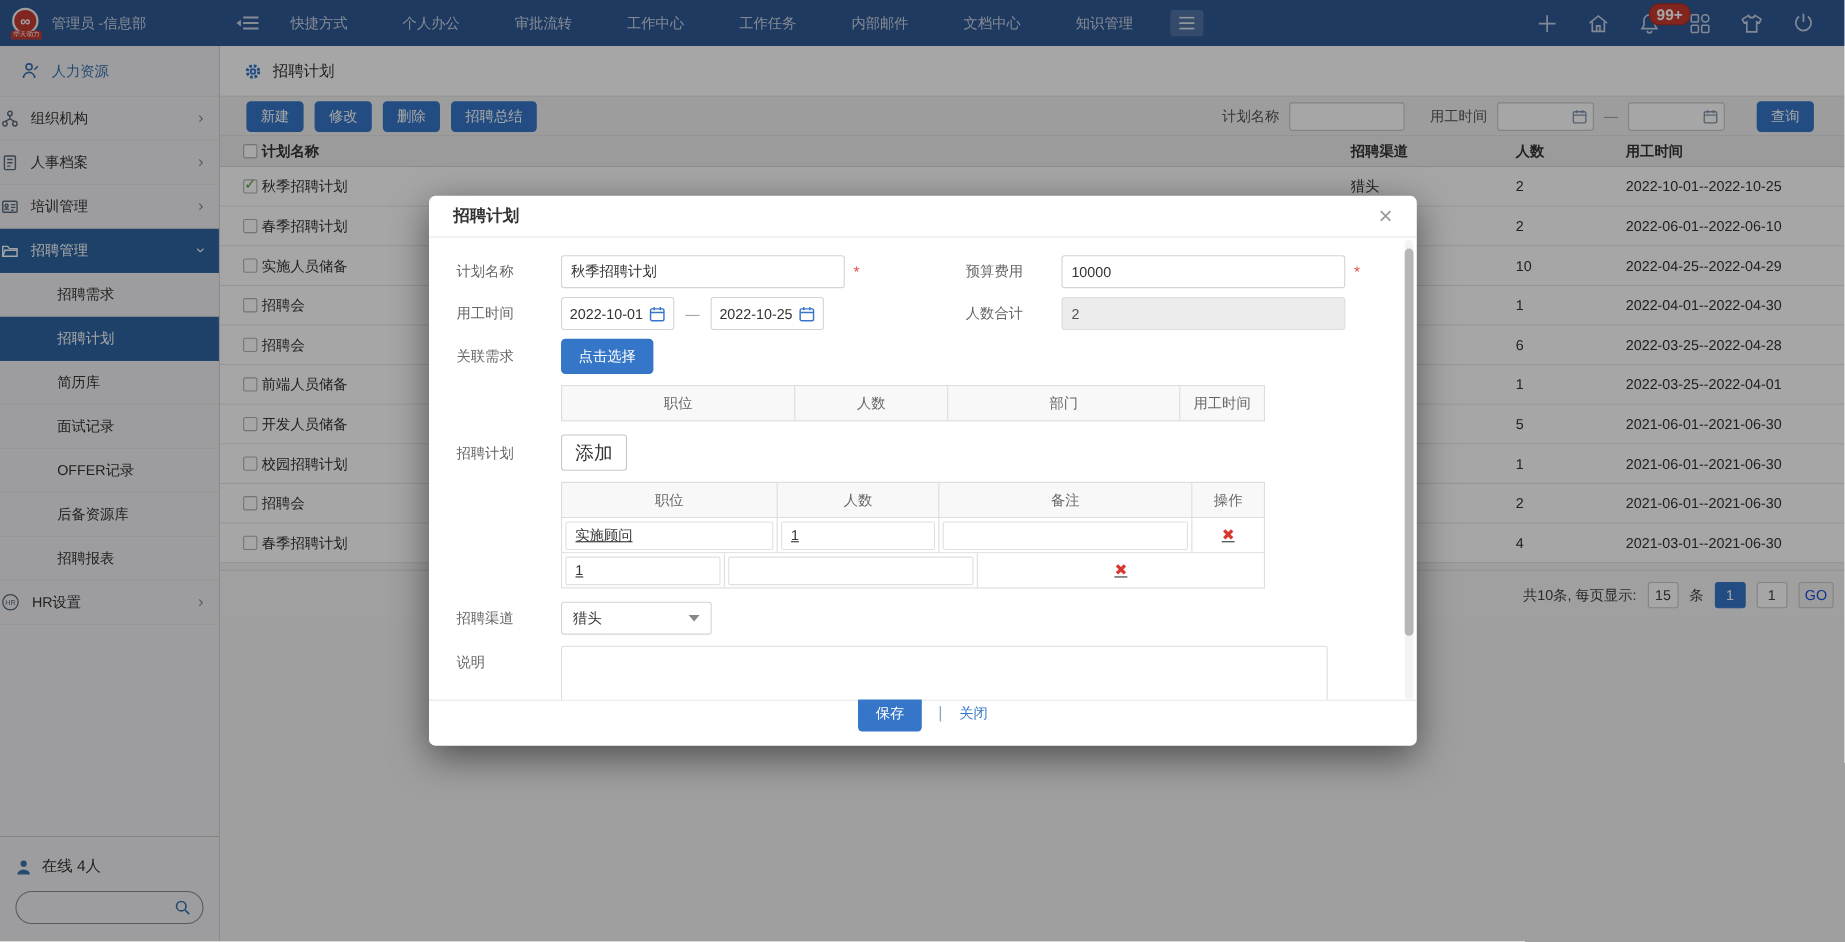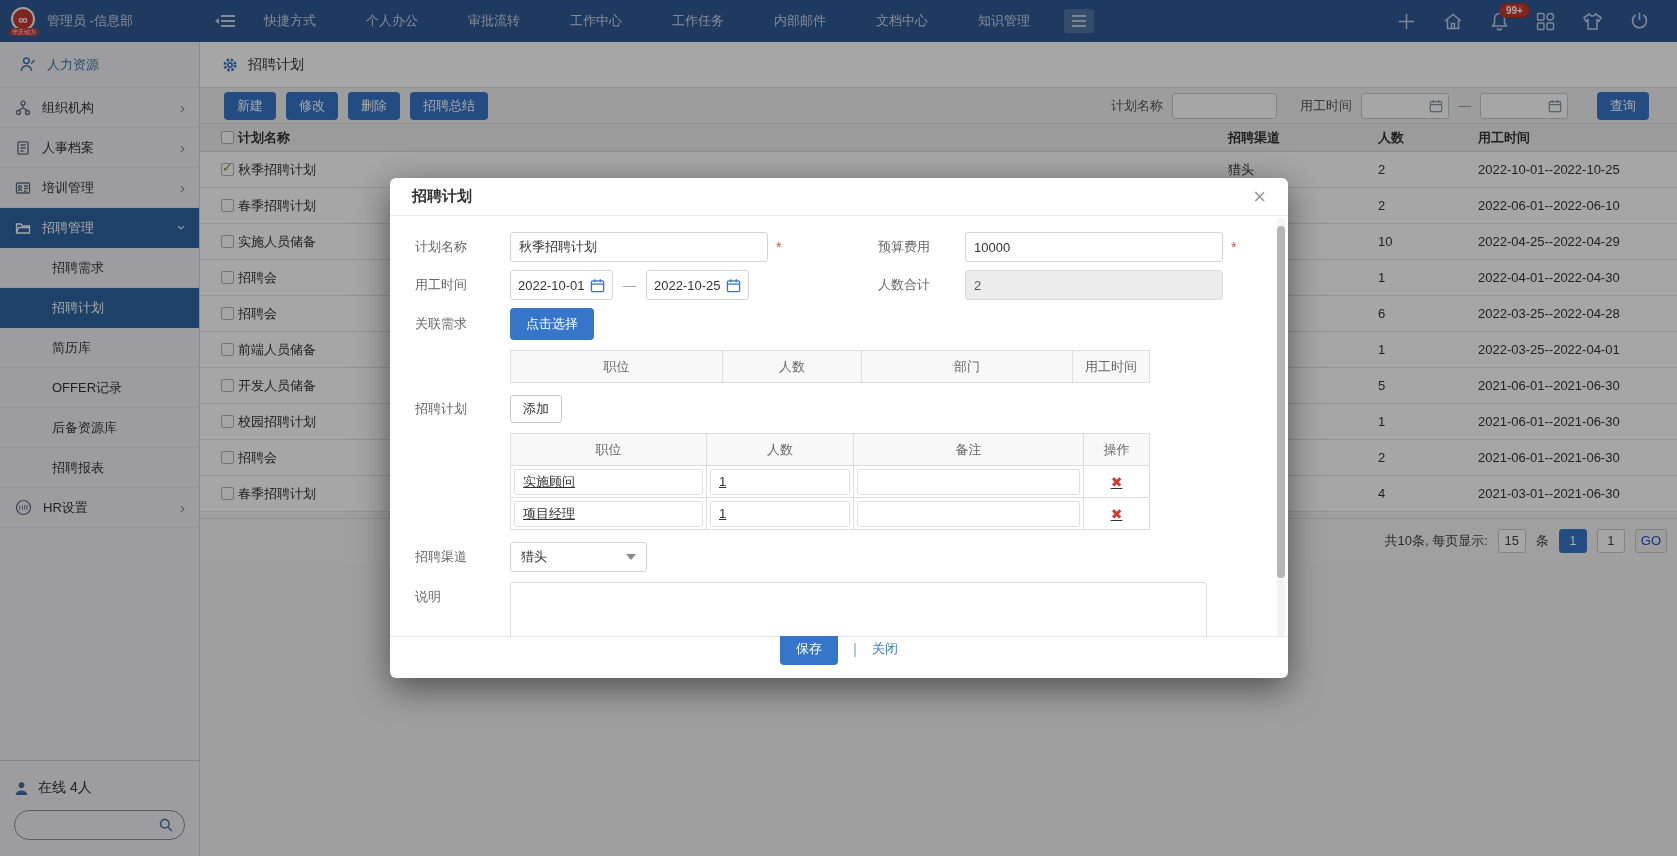--- a/index.html
+++ b/index.html
@@ -17,28 +17,28 @@
   .logo-strip { position:absolute; left:0; bottom:0; width:28px; height:8px; background:#c53b33;
                 color:#fff; font-size:6px; text-align:center; line-height:8px; border-radius:2px; overflow:hidden; }
   .tb-toggle { margin-left:14px; flex:none; display:flex; align-items:center; }
   .nav { display:flex; gap:50px; margin-left:28px; }
   .nav-item { cursor:pointer; white-space:nowrap; }
   .tb-burger { margin-left:34px; width:30px; height:24px; background:rgba(255,255,255,.16); border-radius:3px;
                display:flex; align-items:center; justify-content:center; }
   .tb-right { margin-left:auto; display:flex; align-items:center; gap:27px; padding-right:28px; }
   .tb-ico { position:relative; display:flex; align-items:center; }
   .badge { position:absolute; left:9px; top:-8px; background:#ca3a30; border:1px solid #a82e26; color:#fff;
-           font-size:10px; padding:1px 6px; border-radius:9px; font-weight:bold; }
+           font-size:14px; padding:1px 6px; border-radius:9px; font-weight:bold; }
 
   
   .sidebar { position:absolute; left:0; top:42px; width:200px; height:814px; background:#f1f2f4;
              border-right:1px solid #d6d6d6; display:flex; flex-direction:column; font-size:13px; color:#333; }
   .side-title { height:46px; flex:none; display:flex; align-items:center; gap:11px; padding-left:19px;
                 color:#3c73ad; border-bottom:1px solid #e3e4e6; }
-  .side-item { height:40px; flex:none; display:flex; align-items:center; gap:11px; padding-left:15px;
+  .side-item { height:40px; flex:none; display:flex; align-items:center; gap:11px; padding-left:1px;
                border-bottom:1px solid #e6e7e9; cursor:pointer;justify-content:center; }
   .side-sub { height:40px; flex:none; display:flex; align-items:center; padding-left:52px;
               border-bottom:1px solid #e6e7e9; cursor:pointer; }
   .sel { background:#2d64a0; color:#fff; border-bottom:1px solid #2d64a0; }
   .chev { margin-left:auto; margin-right:14px; color:#8a8a8a; font-size:15px; }
   .sel .chev { color:#fff; }
   .chev-down { display:inline-block; transform:rotate(90deg); }
   .side-bottom { margin-top:auto; border-top:1px solid #cbcbcb; padding:14px 14px 16px; }
   .online { display:flex; align-items:center; gap:9px; font-size:14px; margin:4px 0 13px; color:#333; }
   .search-box { height:30px; border:1px solid #8d8d8d; border-radius:15px; background:#f1f2f4;
@@ -100,21 +100,21 @@
   .w258 { width:258px; }
   .m-date { width:103px; height:30px; border:1px solid #d4d4d4; border-radius:3px; display:flex;
             align-items:center; padding:0 7px; gap:4px; }
   .m-date span { flex:1; }
   .m-disabled { width:258px; height:30px; background:#ececec; border:1px solid #ddd; border-radius:3px;
                 display:flex; align-items:center; padding:0 8px; color:#555; }
   .star { color:#e34d4d; margin-left:8px; width:12px; font-size:14px; }
   .m-btn-blue { background:#3576c8; color:#fff; border:none; border-radius:4px; padding:7px 16px;
                 font-size:13px; cursor:pointer; font-family:inherit; }
   .m-btn-plain { background:#fff; border:1px solid #c9c9c9; border-radius:3px; padding:4px 12px;
-                 font-size:13px; cursor:pointer; font-family:inherit; color:#333; }
+                 font-size:17px; cursor:pointer; font-family:inherit; color:#333; }
   .m-indent { margin-left:95px; }
   .m-table { width:640px; }
   .mt-head { display:flex; height:33px; background:#f8f8f8; border:1px solid #ddd; align-items:center;
              color:#666; }
   .mt-head div { text-align:center; border-left:1px solid #ddd; height:100%; display:flex;
                  align-items:center; justify-content:center; }
   .mt-head div:first-child { border-left:none; }
   .t1c1{width:211px;} .t1c2{width:139px;} .t1c3{width:211px;} .t1c4{width:136px;flex:1;}
   .t2c1{width:195px;} .t2c2{width:147px;} .t2c3{width:230px;} .t2c4{width:125px;flex:1;}
   .mt-row { display:flex; height:32px; border:1px solid #ddd; border-top:none; align-items:stretch; background:#fff;text-decoration:underline; }
@@ -267,20 +267,23 @@
     <div class="side-sub">
       <span>招聘需求</span>
     </div>
     <div class="side-sub sel">
       <span>招聘计划</span>
     </div>
     <div class="side-sub">
       <span>简历库</span>
     </div>
     <div class="side-sub">
+      <span>面试记录</span>
+    </div>
+    <div class="side-sub">
       <span>OFFER记录</span>
     </div>
     <div class="side-sub">
       <span>后备资源库</span>
     </div>
     <div class="side-sub">
       <span>招聘报表</span>
     </div>
 
     <div class="side-item">
@@ -570,23 +573,20 @@
               </div>
               <div class="mt-cell t2c3">
                 <input class="cell-ipt" value="" style="">
               </div>
               <div class="mt-cell t2c4">
                 <span class="del">✖</span>
               </div>
             </div>
 
             <div class="mt-row">
-              <div class="mt-cell t2c1">
-                <input class="cell-ipt" value="项目经理" style="">
-              </div>
               <div class="mt-cell t2c2">
                 <input class="cell-ipt" value="1" style="">
               </div>
               <div class="mt-cell t2c3">
                 <input class="cell-ipt" value="" style="">
               </div>
               <div class="mt-cell t2c4">
                 <span class="del">✖</span>
               </div>
             </div>

